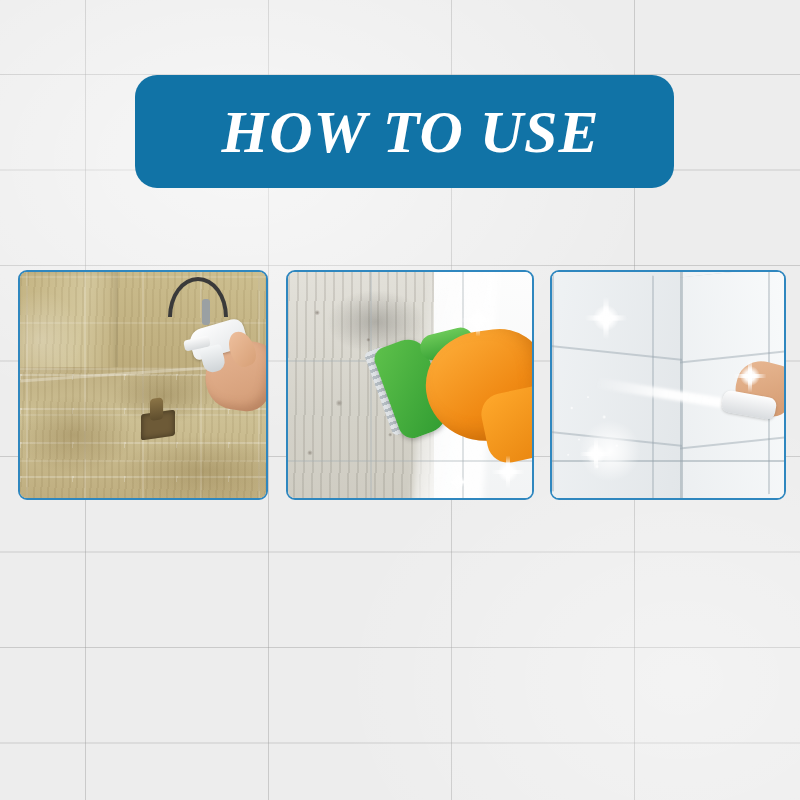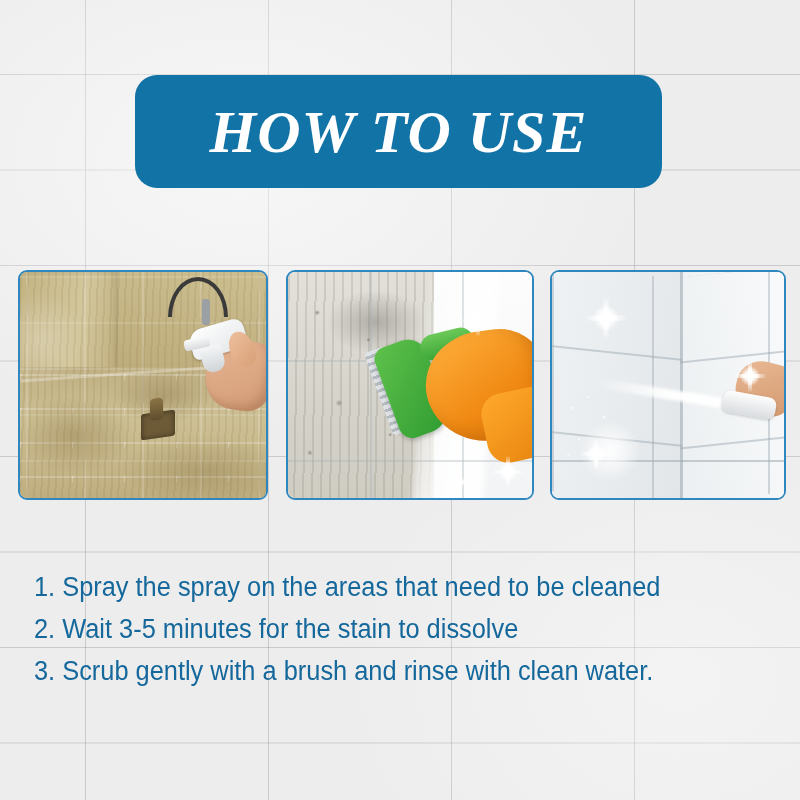--- a/index.html
+++ b/index.html
@@ -47,20 +47,21 @@
     position: absolute;
     left: 135px;
     top: 75px;
     width: 527px;
     height: 113px;
     background: #1173a6;
     border-radius: 22px;
     display: flex;
     align-items: center;
     justify-content: center;
+    padding-left: 12px;
   }
   .title-text {
     font-family: "Liberation Serif", "DejaVu Serif", serif;
     font-weight: bold;
     font-style: italic;
     font-size: 60px;
     letter-spacing: 1px;
     color: #ffffff;
     white-space: nowrap;
     line-height: 1;
@@ -489,19 +490,14 @@
             <i></i>
           </div>
         <div class="sparkle" style="left:22px; top:160px;">
             <i></i>
           </div>
       </div>
     </div>
 
   </div>
 
-  <div class="steps">
-    <div class="step">1. Spray the spray on the areas that need to be cleaned</div>
-    <div class="step">2. Wait 3-5 minutes for the stain to dissolve</div>
-    <div class="step">3. Scrub gently with a brush and rinse with clean water.</div>
-  </div>
 
 </div>
 
 </body></html>

